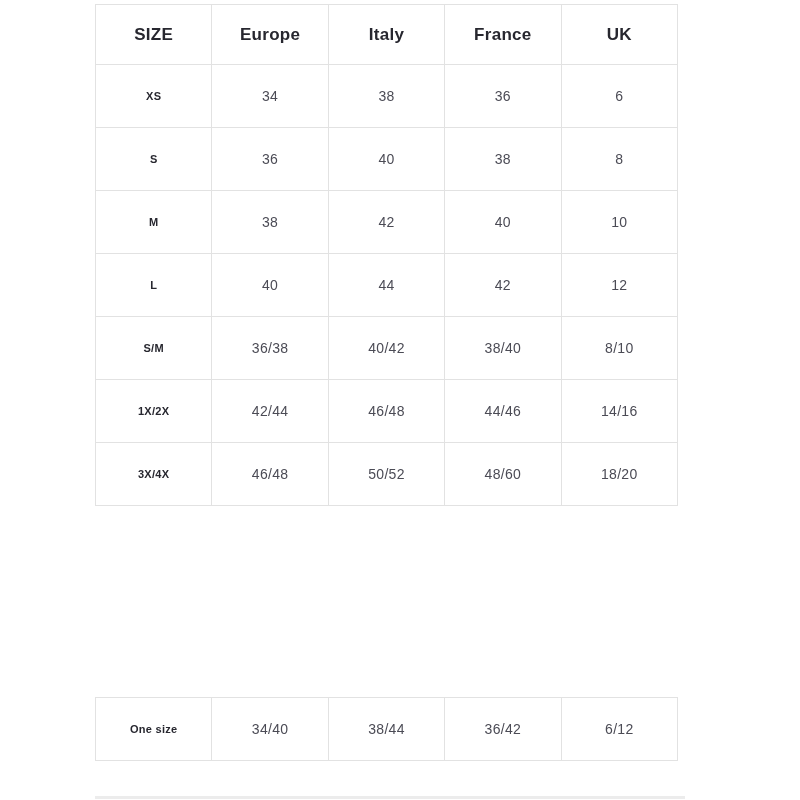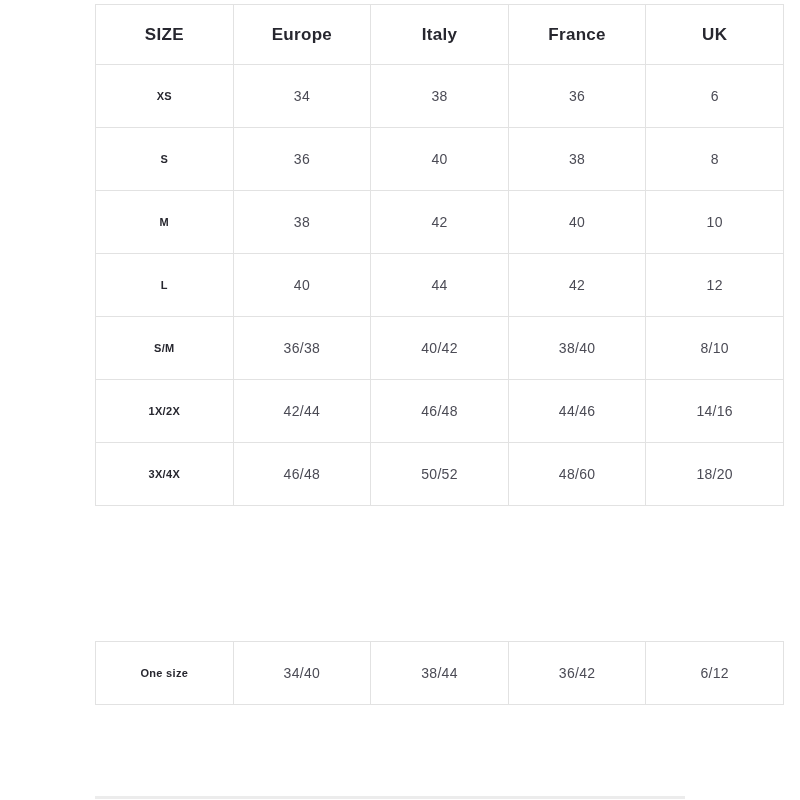--- a/index.html
+++ b/index.html
@@ -11,27 +11,27 @@
     position: relative;
     width: 800px;
     height: 800px;
     background: #ffffff;
     overflow: hidden;
     font-family: "Liberation Sans", sans-serif;
   }
   table.size-table {
     position: absolute;
     left: 95px;
-    width: 689px;
+    width: 583px;
     border-collapse: collapse;
     table-layout: fixed;
     background: #ffffff;
   }
   table.size-table.main  { top: 4px; }
-  table.size-table.extra { top: 641px; }
+  table.size-table.extra { top: 697px; }
 
   .size-table th,
   .size-table td {
     border: 1px solid #e2e2e2;
     text-align: center;
     vertical-align: middle;
     padding: 0;
     background: #ffffff;
   }
   .size-table thead th {

